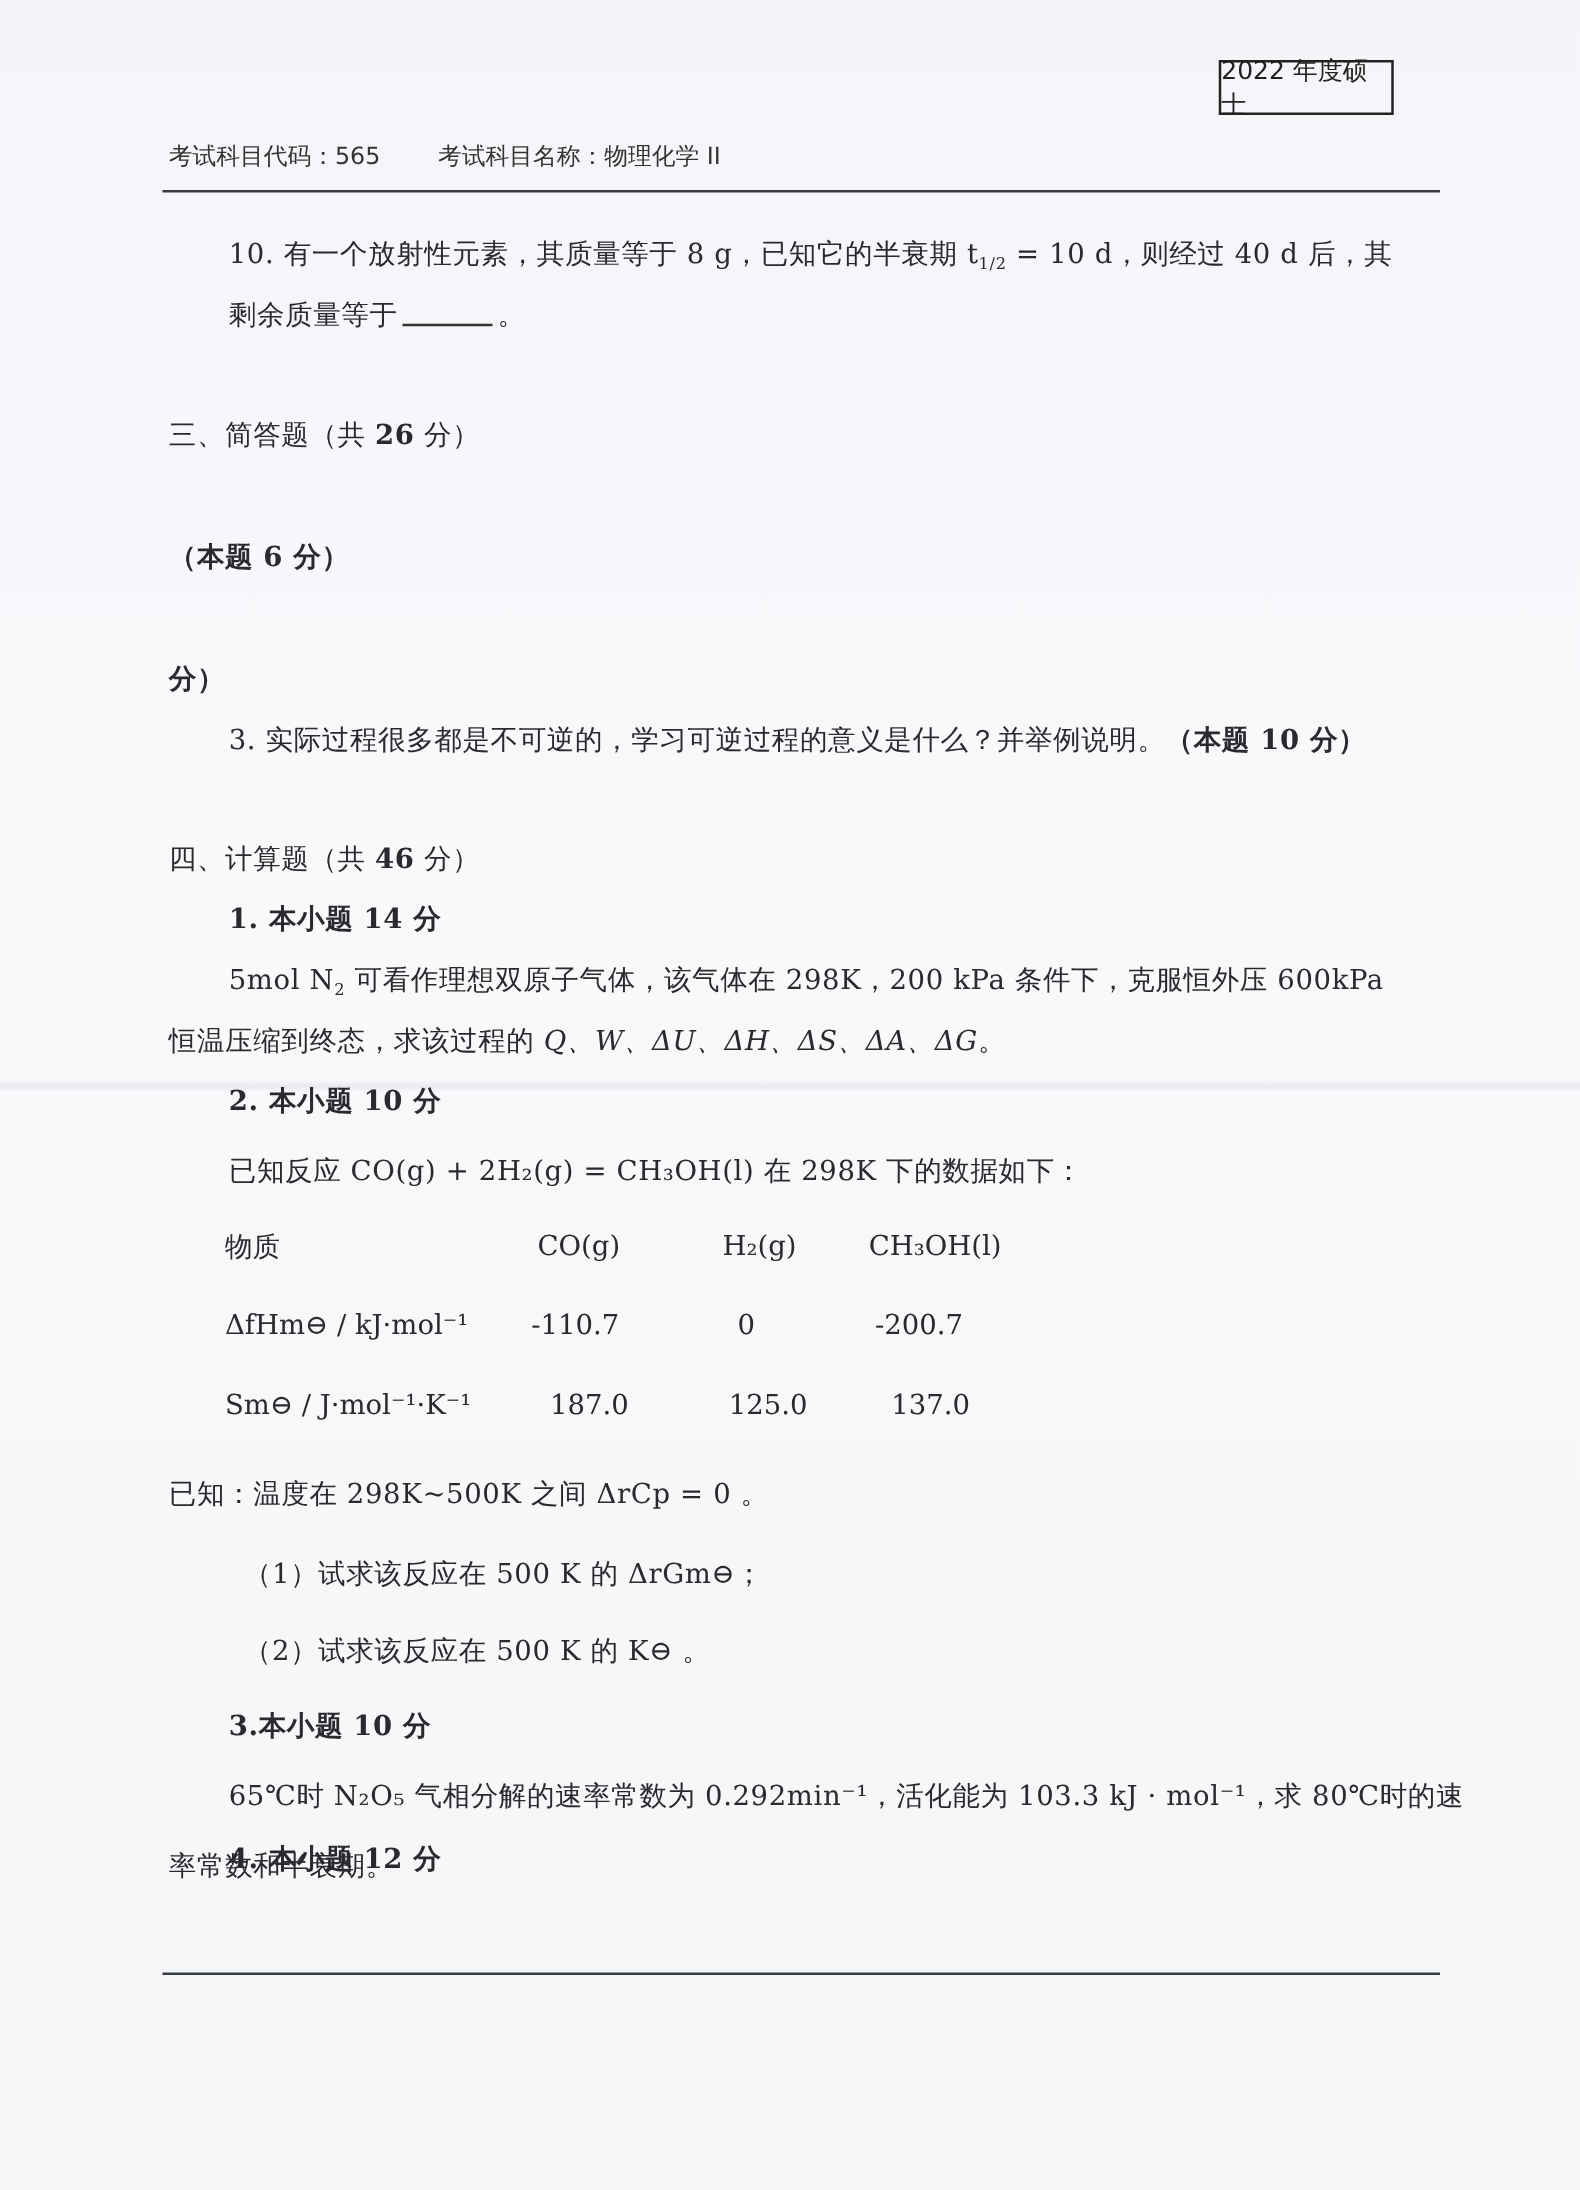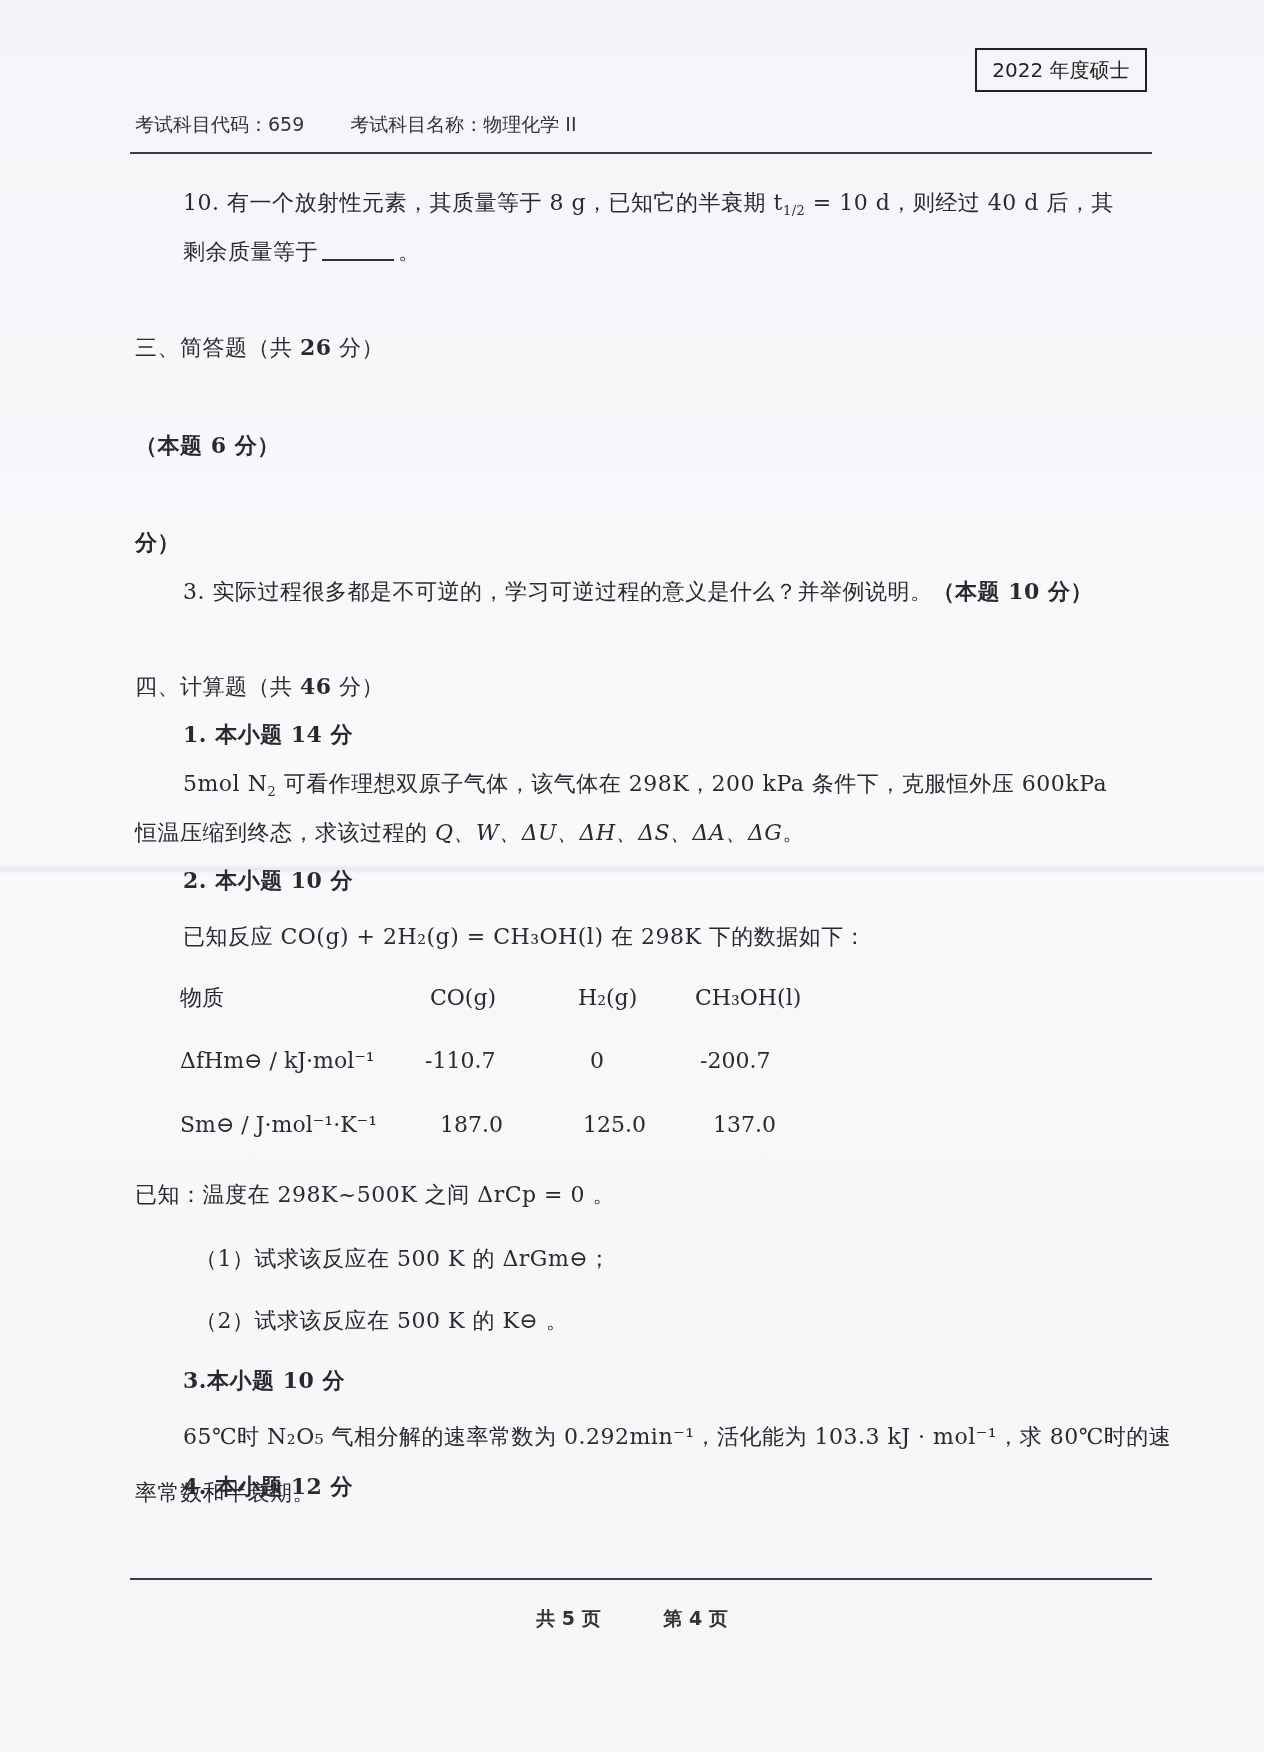--- a/index.html
+++ b/index.html
@@ -6,21 +6,21 @@
   body {
     width: 1264px; height: 1752px; position: relative; overflow: hidden;
     background: #f6f7f9;
     font-family: "DejaVu Serif", "Liberation Serif", serif;
     color: #2a2a2e;
   }
   .page { position: absolute; inset: 0; background: linear-gradient(180deg,#f4f5f8 0%,#f8f9fb 40%,#f5f6f8 100%); }
   .crease { position: absolute; left: 0; right: 0; top: 864px; height: 10px;
     background: linear-gradient(180deg, rgba(200,205,215,0) 0%, rgba(200,205,215,0.35) 50%, rgba(200,205,215,0) 100%); }
   .year-box {
-    position: absolute; left: 975px; top: 48px; width: 172px; height: 44px;
+    position: absolute; left: 975px; top: 48px; width: 140px; height: 44px;
     border: 2.5px solid #222; box-sizing: border-box;
     font-family: "DejaVu Sans", "Liberation Sans", sans-serif;
     font-size: 20px; display: flex; align-items: center; justify-content: center;
     color: #222;
   }
   .header-line {
     position: absolute; left: 135px; top: 112px;
     font-family: "DejaVu Sans", "Liberation Sans", sans-serif; font-size: 19px; color: #333;
   }
   .header-line span { margin-right: 40px; }
@@ -36,21 +36,21 @@
   .tbl-cell { position: absolute; font-size: 22px; white-space: nowrap; }
 </style>
 </head>
 <body>
 
 <div class="page">
   <div class="crease"></div>
 
   <div class="year-box">2022 年度硕士</div>
   <div class="header-line">
-    <span>考试科目代码：659</span>
+    <span>考试科目代码：565</span>
     <span>考试科目名称：物理化学 II</span>
   </div>
   <div class="rule" style="top:152px;"></div>
 
   <div class="t" style="left:183px; top:188px;">
     <span>10. 有一个放射性元素，其质量等于 8 g，已知它的半衰期 t</span><sub>1/2</sub><span> = 10 d，则经过 40 d 后，其</span>
   </div>
   <div class="t" style="left:183px; top:237px;">
     <span>剩余质量等于</span><span class="blank"></span><span>。</span>
   </div>
@@ -99,17 +99,13 @@
   <div class="t" style="left:195px; top:1244px;">（1）试求该反应在 500 K 的 ΔrGm⊖；</div>
   <div class="t" style="left:195px; top:1306px;">（2）试求该反应在 500 K 的 K⊖ 。</div>
 
   <div class="t b" style="left:183px; top:1366px;">3.本小题 10 分</div>
   <div class="t" style="left:183px; top:1422px;">65℃时 N₂O₅ 气相分解的速率常数为 0.292min⁻¹，活化能为 103.3 kJ · mol⁻¹，求 80℃时的速</div>
   <div class="t" style="left:135px; top:1478px;">率常数和半衰期。</div>
 
   <div class="t b" style="left:183px; top:1472px;">4. 本小题 12 分</div>
 
   <div class="rule" style="top:1578px;"></div>
-  <div class="footer">
-    <span>共 5 页</span>
-    <span>第 4 页</span>
-  </div>
 </div>
 
 </body></html>

